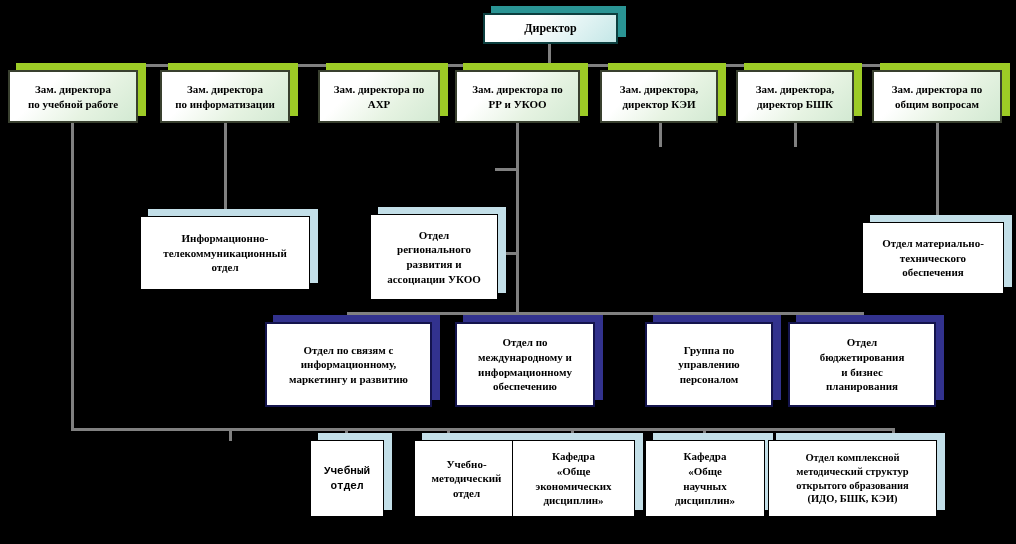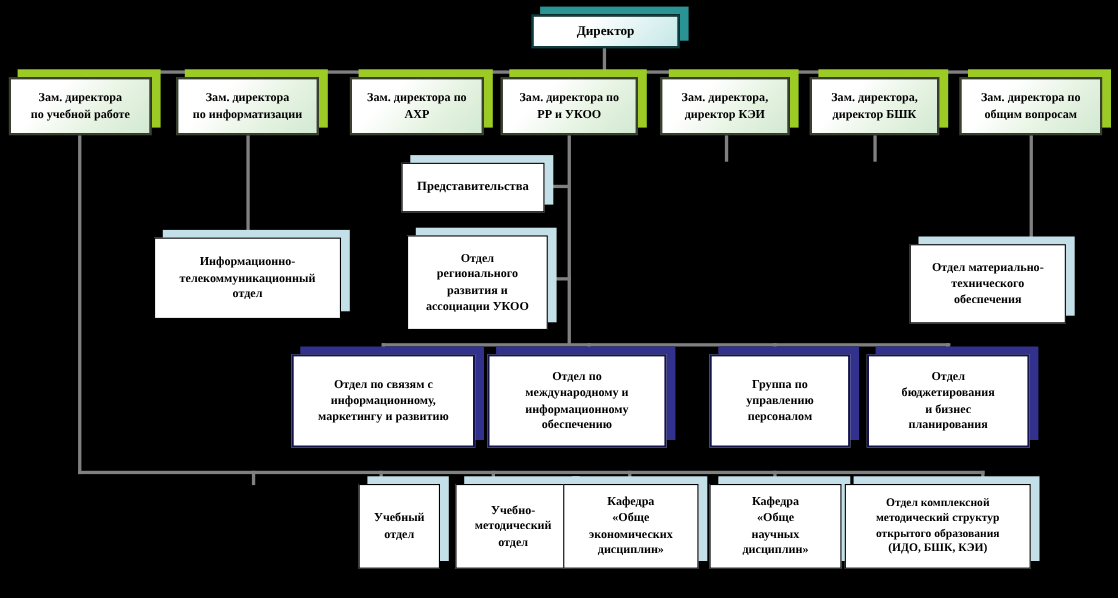--- a/index.html
+++ b/index.html
@@ -102,49 +102,48 @@
 АХР</div>
   <div class="box style-deputy" style="left:455px;top:70px;width:125px;height:53px;">Зам. директора по
 РР и УКОО</div>
   <div class="box style-deputy" style="left:600px;top:70px;width:118px;height:53px;">Зам. директора,
 директор КЭИ</div>
   <div class="box style-deputy" style="left:736px;top:70px;width:118px;height:53px;">Зам. директора,
 директор БШК</div>
   <div class="box style-deputy" style="left:872px;top:70px;width:130px;height:53px;">Зам. директора по
 общим вопросам</div>
 
-  <div class="box style-dept fs-med" style="left:365px;top:148px;width:130px;height:45px;">Представительства</div>
 
   <div class="box style-dept" style="left:140px;top:216px;width:170px;height:74px;">Информационно-
 телекоммуникационный
 отдел</div>
   <div class="box style-dept" style="left:370px;top:214px;width:128px;height:86px;">Отдел
 регионального
 развития и
 ассоциации УКОО</div>
-  <div class="box style-dept" style="left:827px;top:222px;width:142px;height:72px;">Отдел материально-
+  <div class="box style-dept" style="left:862px;top:222px;width:142px;height:72px;">Отдел материально-
 технического
 обеспечения</div>
 
   <div class="box style-division" style="left:265px;top:322px;width:167px;height:85px;">Отдел по связям с
 информационному,
 маркетингу и развитию</div>
-  <div class="box style-division" style="left:443px;top:322px;width:163px;height:85px;">Отдел по
+  <div class="box style-division" style="left:455px;top:322px;width:140px;height:85px;">Отдел по
 международному и
 информационному
 обеспечению</div>
   <div class="box style-division" style="left:645px;top:322px;width:128px;height:85px;">Группа по
 управлению
 персоналом</div>
   <div class="box style-division" style="left:788px;top:322px;width:148px;height:85px;">Отдел
 бюджетирования
 и бизнес
 планирования</div>
 
-  <div class="box style-dept" style="left:326px;top:440px;width:74px;height:77px;">Учебный
+  <div class="box style-dept" style="left:310px;top:440px;width:74px;height:77px;font-family:Liberation Mono, monospace;">Учебный
 отдел</div>
   <div class="box style-dept" style="left:414px;top:440px;width:105px;height:77px;">Учебно-
 методический
 отдел</div>
   <div class="box style-dept" style="left:512px;top:440px;width:123px;height:77px;">Кафедра
 «Обще
 экономических
 дисциплин»</div>
   <div class="box style-dept" style="left:645px;top:440px;width:120px;height:77px;">Кафедра
 «Обще

